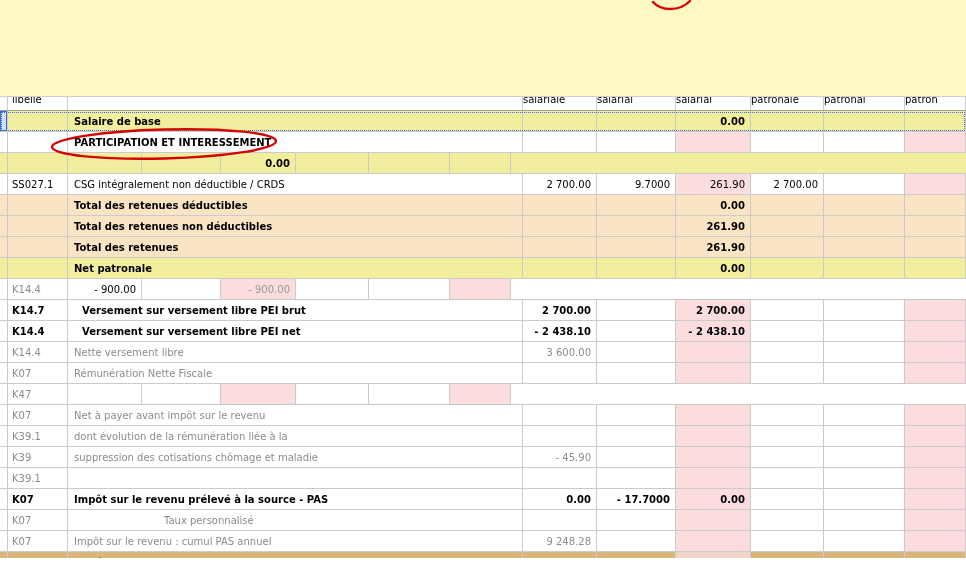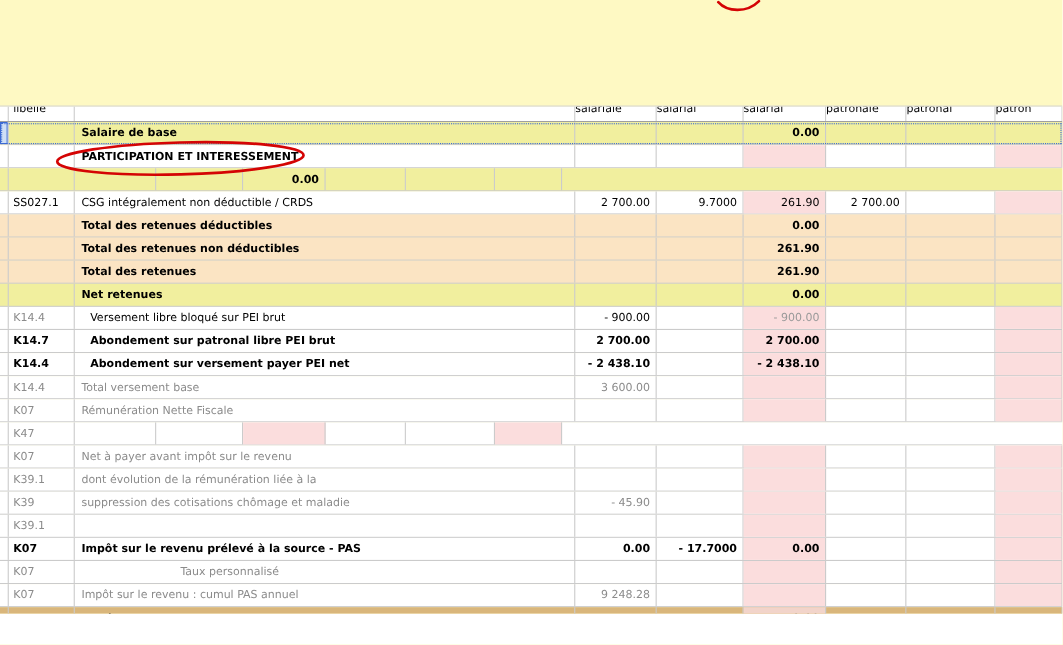--- a/index.html
+++ b/index.html
@@ -149,69 +149,68 @@
       <div class="val c2"></div>
       <div class="val c3">261.90</div>
       <div class="val c4"></div>
       <div class="val c5"></div>
       <div class="val c6"></div>
     </div>
 
     <div class="row r-yellow bold">
       <div class="gut"></div>
       <div class="code"></div>
-      <div class="lbl">Net retenues</div>
+      <div class="lbl">Net patronale</div>
       <div class="val c1"></div>
       <div class="val c2"></div>
       <div class="val c3">0.00</div>
       <div class="val c4"></div>
       <div class="val c5"></div>
       <div class="val c6"></div>
     </div>
 
     <div class="row r-white ind1">
       <div class="gut"></div>
       <div class="code code-gray">K14.4</div>
-      <div class="lbl">Versement libre bloqué sur PEI brut</div>
       <div class="val c1">- 900.00</div>
       <div class="val c2"></div>
       <div class="val c3 dim">- 900.00</div>
       <div class="val c4"></div>
       <div class="val c5"></div>
       <div class="val c6"></div>
     </div>
 
     <div class="row r-white bold ind1">
       <div class="gut"></div>
       <div class="code">K14.7</div>
-      <div class="lbl">Abondement sur patronal libre PEI brut</div>
+      <div class="lbl">Versement sur versement libre PEI brut</div>
       <div class="val c1">2 700.00</div>
       <div class="val c2"></div>
       <div class="val c3">2 700.00</div>
       <div class="val c4"></div>
       <div class="val c5"></div>
       <div class="val c6"></div>
     </div>
 
     <div class="row r-white bold ind1">
       <div class="gut"></div>
       <div class="code">K14.4</div>
-      <div class="lbl">Abondement sur versement payer PEI net</div>
+      <div class="lbl">Versement sur versement libre PEI net</div>
       <div class="val c1">- 2 438.10</div>
       <div class="val c2"></div>
       <div class="val c3">- 2 438.10</div>
       <div class="val c4"></div>
       <div class="val c5"></div>
       <div class="val c6"></div>
     </div>
 
     <div class="row r-white gray">
       <div class="gut"></div>
       <div class="code">K14.4</div>
-      <div class="lbl">Total versement base</div>
+      <div class="lbl">Nette versement libre</div>
       <div class="val c1">3 600.00</div>
       <div class="val c2"></div>
       <div class="val c3"></div>
       <div class="val c4"></div>
       <div class="val c5"></div>
       <div class="val c6"></div>
     </div>
 
     <div class="row r-white gray">
       <div class="gut"></div>

